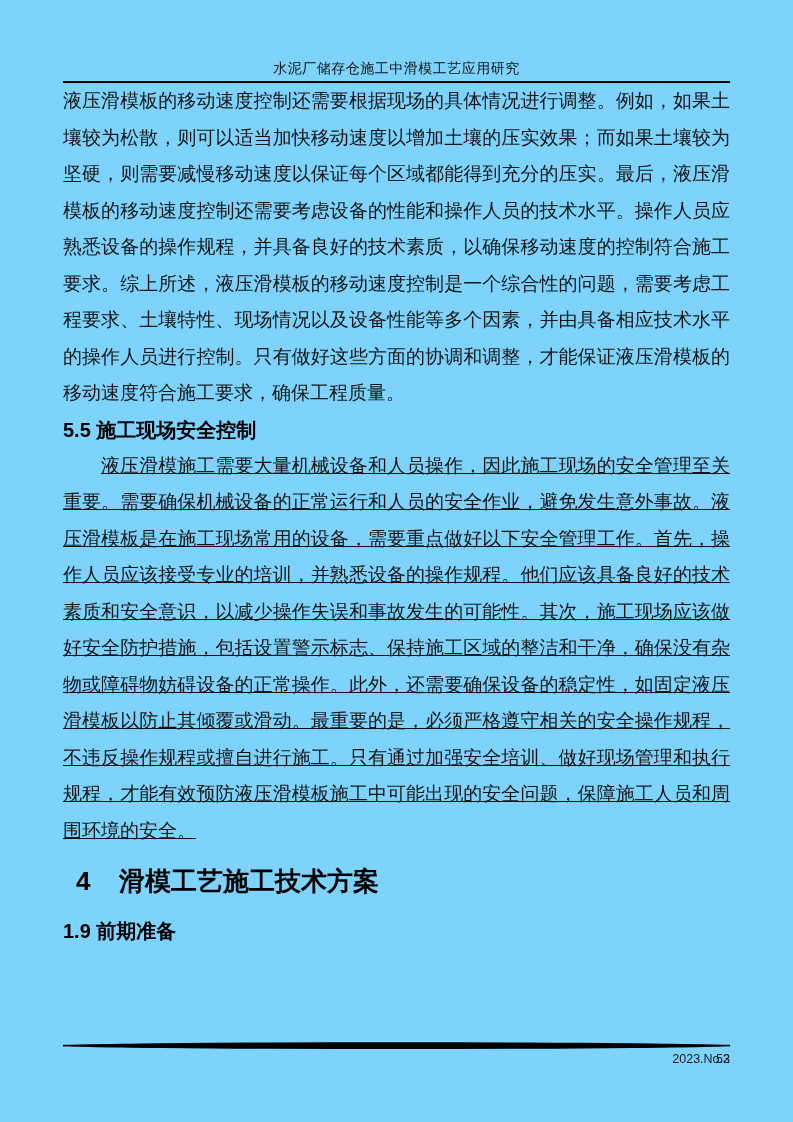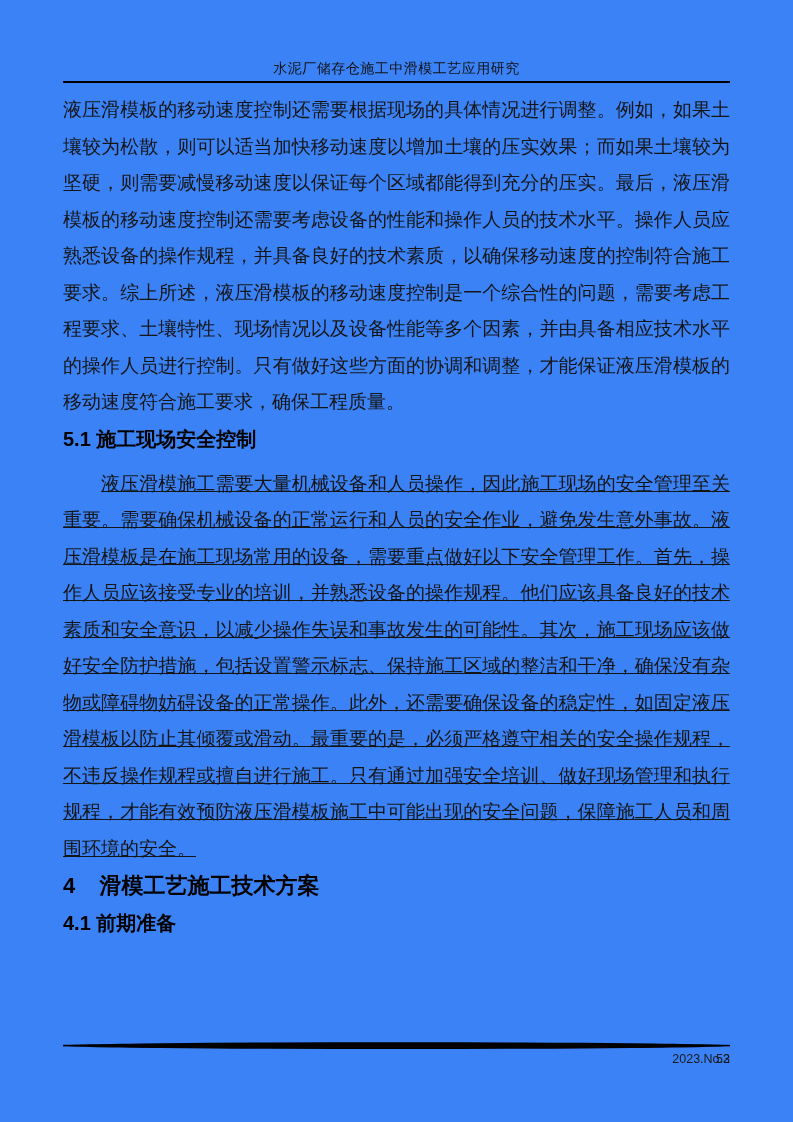--- a/index.html
+++ b/index.html
@@ -9,59 +9,59 @@
     width: 793px;
     height: 1122px;
     overflow: hidden;
   }
   .page {
     position: relative;
     width: 793px;
     height: 1122px;
     box-sizing: border-box;
     padding: 58px 63px 0 63px;
-    background: #3b82f6;
+    background: #7dd3fc;
     color: #000000;
     font-family: "Liberation Serif", "DejaVu Serif", serif;
   }
   .running-header-title {
     text-align: center;
     font-size: 14px;
     line-height: 21px;
     height: 21px;
     letter-spacing: 0.5px;
     color: #111111;
   }
   .header-rule {
     border: none;
     border-top: 2px solid #000000;
     margin: 2px 0 0 0;
   }
   .body-text {
-    margin: 9px 0 0 0;
+    margin: 0 0 0 0;
     font-size: 19px;
     line-height: 36.5px;
     text-align: justify;
     text-justify: inter-ideograph;
     color: #151515;
   }
   .body-text.indent { text-indent: 2em; text-decoration: underline; }
   .heading-l2 {
     margin: 0;
     font-family: "Liberation Sans", "DejaVu Sans", sans-serif;
     font-weight: bold;
     font-size: 20px;
     line-height: 36px;
     color: #000000;
   }
   .heading-l1 {
-    margin: 0;
+    margin: 13px;
     font-family: "Liberation Sans", "DejaVu Sans", sans-serif;
     font-weight: bold;
-    font-size: 22px;
+    font-size: 26px;
     line-height: 38px;
     color: #000000;
   }
   .heading-l1 .h-num { margin-right: 1.1em; }
   .page-footer {
     position: absolute;
     left: 63px;
     top: 1041px;
     width: 667px;
   }
@@ -91,29 +91,29 @@
 <body>
 
 <div class="page">
 
   <div class="running-header-title">水泥厂储存仓施工中滑模工艺应用研究</div>
 
   <hr class="header-rule">
 
   <p class="body-text">液压滑模板的移动速度控制还需要根据现场的具体情况进行调整。例如，如果土壤较为松散，则可以适当加快移动速度以增加土壤的压实效果；而如果土壤较为坚硬，则需要减慢移动速度以保证每个区域都能得到充分的压实。最后，液压滑模板的移动速度控制还需要考虑设备的性能和操作人员的技术水平。操作人员应熟悉设备的操作规程，并具备良好的技术素质，以确保移动速度的控制符合施工要求。综上所述，液压滑模板的移动速度控制是一个综合性的问题，需要考虑工程要求、土壤特性、现场情况以及设备性能等多个因素，并由具备相应技术水平的操作人员进行控制。只有做好这些方面的协调和调整，才能保证液压滑模板的移动速度符合施工要求，确保工程质量。</p>
 
-  <h3 class="heading-l2">5.1 施工现场安全控制</h3>
+  <h3 class="heading-l2">5.5 施工现场安全控制</h3>
 
   <p class="body-text indent">液压滑模施工需要大量机械设备和人员操作，因此施工现场的安全管理至关重要。需要确保机械设备的正常运行和人员的安全作业，避免发生意外事故。液压滑模板是在施工现场常用的设备，需要重点做好以下安全管理工作。首先，操作人员应该接受专业的培训，并熟悉设备的操作规程。他们应该具备良好的技术素质和安全意识，以减少操作失误和事故发生的可能性。其次，施工现场应该做好安全防护措施，包括设置警示标志、保持施工区域的整洁和干净，确保没有杂物或障碍物妨碍设备的正常操作。此外，还需要确保设备的稳定性，如固定液压滑模板以防止其倾覆或滑动。最重要的是，必须严格遵守相关的安全操作规程，不违反操作规程或擅自进行施工。只有通过加强安全培训、做好现场管理和执行规程，才能有效预防液压滑模板施工中可能出现的安全问题，保障施工人员和周围环境的安全。</p>
 
   <h2 class="heading-l1">
     <span class="h-num">4</span><span>滑模工艺施工技术方案</span>
   </h2>
 
-  <h3 class="heading-l2">4.1 前期准备</h3>
+  <h3 class="heading-l2">1.9 前期准备</h3>
 
 
   <div class="page-footer">
     <svg class="footer-bar" width="667" height="10" viewBox="0 0 667 10" xmlns="http://www.w3.org/2000/svg">
       <rect x="0" y="3.8" width="667" height="1.6"></rect>
       <ellipse cx="333.5" cy="4.6" rx="332" ry="3.4"></ellipse>
     </svg>
     <div class="footer-row">
       <span class="footer-page-num">52</span>
       <span class="footer-issue">2023.No.3</span>

